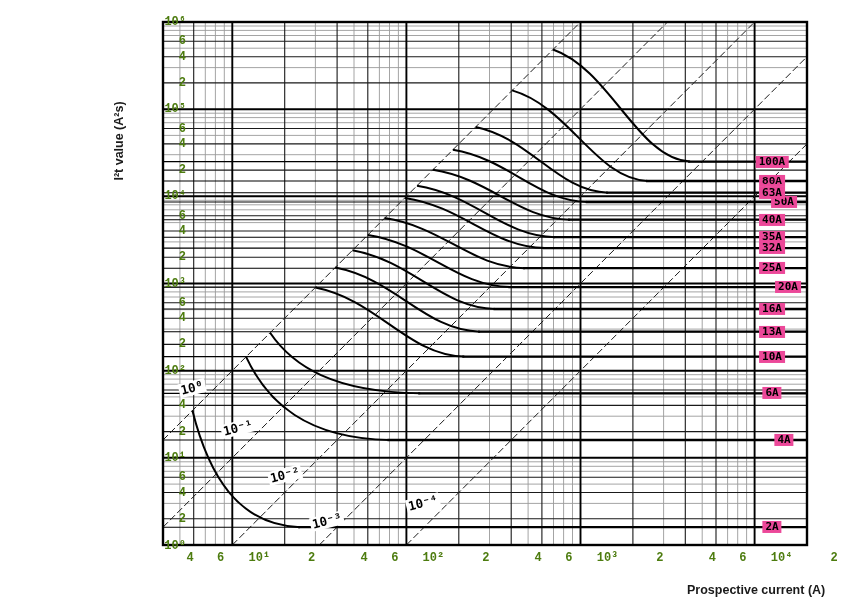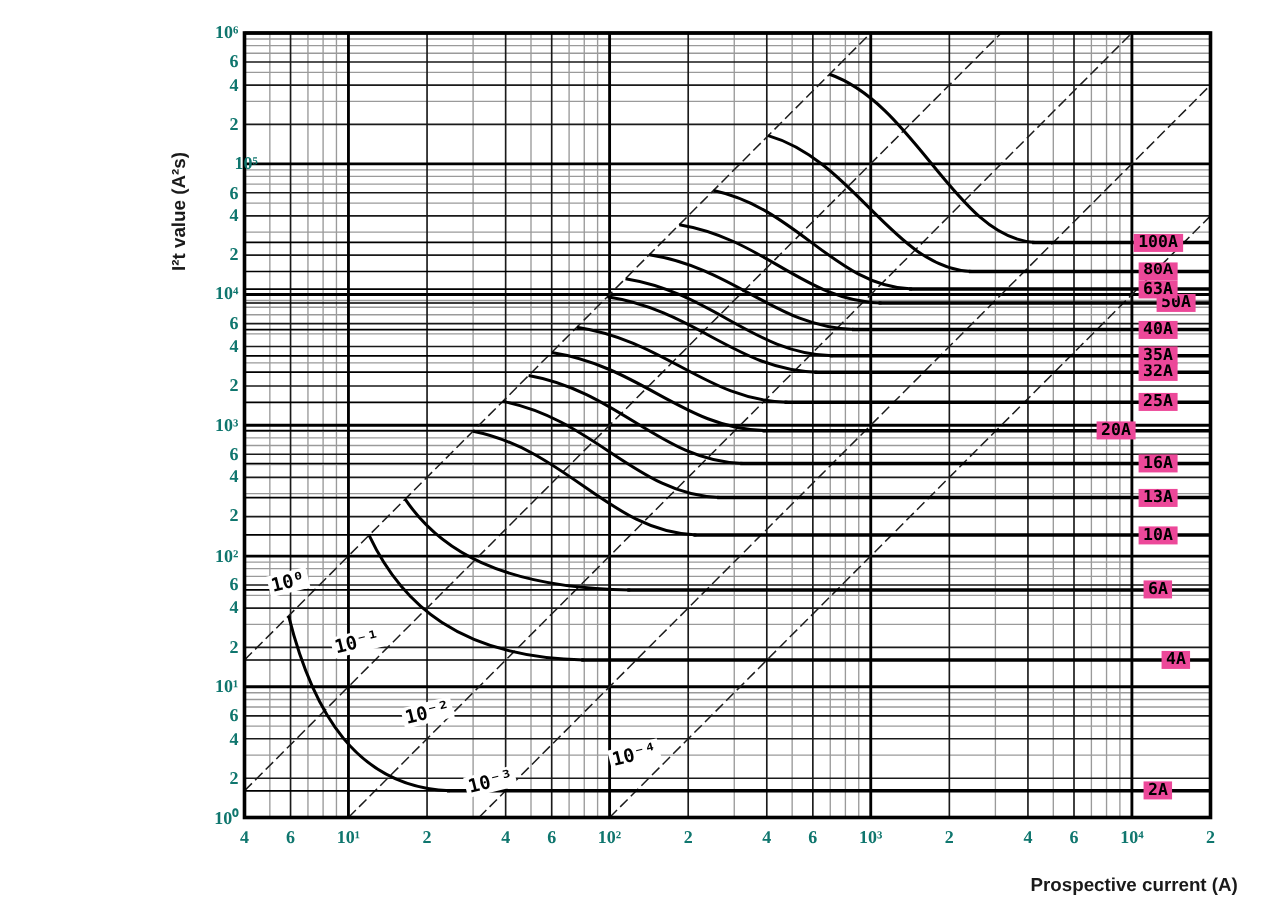--- a/index.html
+++ b/index.html
@@ -5,22 +5,22 @@
   html,body{margin:0;padding:0;background:#fff;}
   .canvas{position:relative;width:852px;height:600px;background:#ffffff;overflow:hidden;
           font-family:"Liberation Sans",sans-serif;color:#111;}
   .chart-svg{position:absolute;left:0;top:0;}
   .title-block{position:absolute;left:2px;top:10px;width:110px;text-align:center;
                font-size:12.5px;font-weight:700;line-height:1.35;color:#1a1a1a;}
   .y-axis-title{position:absolute;left:119px;top:141px;transform:translate(-50%,-50%) rotate(-90deg);
                 white-space:nowrap;font-size:12.5px;font-weight:700;color:#1a1a1a;}
   .x-axis-title{position:absolute;left:643px;top:583px;white-space:nowrap;
                 font-size:12.5px;font-weight:700;color:#1a1a1a;margin-left:44px;}
-  .tick{position:absolute;font-family:Liberation Serif, serif;font-weight:700;
-        font-size:12px;color:#0f766e;white-space:nowrap;}
+  .tick{position:absolute;font-family:Liberation Mono, monospace;font-weight:700;
+        font-size:12px;color:#4d7c0f;white-space:nowrap;margin-left:27px;}
   .ytick{transform:translate(-100%,-50%);}
   .xtick{transform:translate(-50%,0);}
   .clabel{position:absolute;transform:translate(-50%,-50%);background:#ec4899;padding:0 3px;
           font-family:"DejaVu Sans Mono",monospace;font-weight:700;font-size:11px;color:#000;
           white-space:nowrap;line-height:1.1;}
   .tlabel{position:absolute;transform:translate(-50%,-50%) rotate(-14deg);background:#fff;
           padding:0 2px;font-family:"DejaVu Sans Mono",monospace;font-weight:700;font-size:12.5px;
           color:#000;white-space:nowrap;line-height:1.1;}
 </style>
 </head>
@@ -54,21 +54,21 @@
 
 
   <div class="y-axis-title">I²t value (A²s)</div>
   <div class="x-axis-title">Prospective current (A)</div>
 
   <div id="labels">
       <div class="tick ytick" style="left: 159px; top: 22px;">10⁶</div>
       <div class="tick ytick" style="left: 159px; top: 41.3378px;">6</div>
       <div class="tick ytick" style="left: 159px; top: 56.6871px;">4</div>
       <div class="tick ytick" style="left: 159px; top: 82.9269px;">2</div>
-      <div class="tick ytick" style="left: 172px; top: 109.167px;">10⁵</div>
+      <div class="tick ytick" style="left: 159px; top: 109.167px;">10⁵</div>
       <div class="tick ytick" style="left: 159px; top: 128.504px;">6</div>
       <div class="tick ytick" style="left: 159px; top: 143.854px;">4</div>
       <div class="tick ytick" style="left: 159px; top: 170.094px;">2</div>
       <div class="tick ytick" style="left: 159px; top: 196.333px;">10⁴</div>
       <div class="tick ytick" style="left: 159px; top: 215.671px;">6</div>
       <div class="tick ytick" style="left: 159px; top: 231.02px;">4</div>
       <div class="tick ytick" style="left: 159px; top: 257.26px;">2</div>
       <div class="tick ytick" style="left: 159px; top: 283.5px;">10³</div>
       <div class="tick ytick" style="left: 159px; top: 302.838px;">6</div>
       <div class="tick ytick" style="left: 159px; top: 318.187px;">4</div>
@@ -97,21 +97,21 @@
       <div class="tick xtick" style="left: 685.308px; top: 551px;">4</div>
       <div class="tick xtick" style="left: 715.965px; top: 551px;">6</div>
       <div class="tick xtick" style="left: 754.59px; top: 551px;">10⁴</div>
       <div class="tick xtick" style="left: 807px; top: 551px;">2</div>
       <div class="clabel" style="left: 772px; top: 527.208px;">2A</div>
       <div class="clabel" style="left: 784px; top: 440.041px;">4A</div>
       <div class="clabel" style="left: 772px; top: 393.298px;">6A</div>
       <div class="clabel" style="left: 772px; top: 356.601px;">10A</div>
       <div class="clabel" style="left: 772px; top: 331.689px;">13A</div>
       <div class="clabel" style="left: 772px; top: 308.99px; text-align: center;">16A</div>
-      <div class="clabel" style="left: 744px; top: 287.07px; text-align: right;">20A</div>
+      <div class="clabel" style="left: 788px; top: 287.07px; text-align: right;">20A</div>
       <div class="clabel" style="left: 772px; top: 268.151px;">25A</div>
       <div class="clabel" style="left: 772px; top: 248.063px;">32A</div>
       <div class="clabel" style="left: 772px; top: 237.173px;">35A</div>
       <div class="clabel" style="left: 772px; top: 219.66px;">40A</div>
       <div class="clabel" style="left: 772px; top: 202.043px; margin-left: 12px;">50A</div>
       <div class="clabel" style="left: 772px; top: 192.725px;">63A</div>
       <div class="clabel" style="left: 772px; top: 180.984px; font-family: Liberation Mono, monospace;">80A</div>
       <div class="clabel" style="left: 772px; top: 161.646px;">100A</div>
       <div class="tlabel" style="left: 192.387px; top: 388.157px;">10⁰</div>
       <div class="tlabel" style="left: 238.102px; top: 427.985px;">10⁻¹</div>

